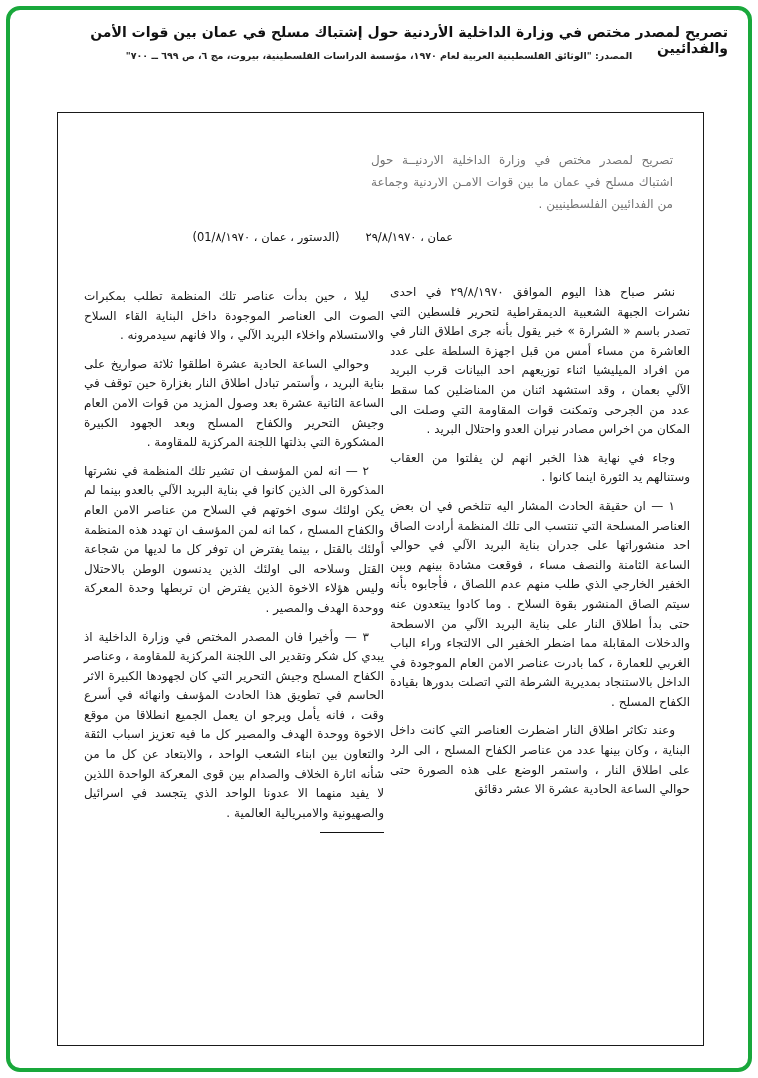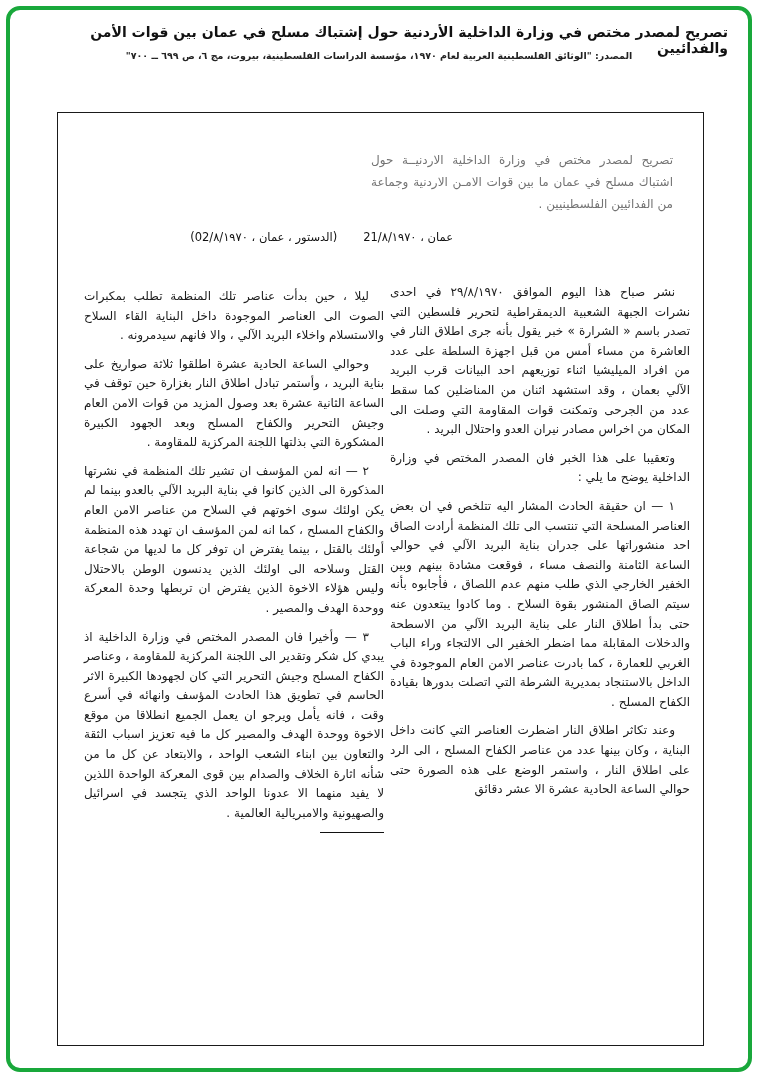--- a/index.html
+++ b/index.html
@@ -51,26 +51,26 @@
 
 <div class="top-title">تصريح لمصدر مختص في وزارة الداخلية الأردنية حول إشتباك مسلح في عمان بين قوات الأمن والفدائيين</div>
 
 <div class="source-line">المصدر: "الوثائق الفلسطينية العربية لعام ١٩٧٠، مؤسسة الدراسات الفلسطينية، بيروت، مج ٦، ص ٦٩٩ ــ ٧٠٠"</div>
 
 <div class="doc-box">
 
   <div class="doc-heading">تصريح لمصدر مختص في وزارة الداخلية الاردنيــة حول اشتباك مسلح في عمان ما بين قوات الامـن الاردنية وجماعة من الفدائيين الفلسطينيين .</div>
 
   <div class="dateline">
-    <span>عمان ، 21/٨/١٩٧٠</span><span class="gap"></span><span>(الدستور ، عمان ، 02/٨/١٩٧٠)</span>
+    <span>عمان ، ٢٩/٨/١٩٧٠</span><span class="gap"></span><span>(الدستور ، عمان ، 01/٨/١٩٧٠)</span>
   </div>
 
   <div class="col col-right">
     <p>نشر صباح هذا اليوم الموافق ٢٩/٨/١٩٧٠ في احدى نشرات الجبهة الشعبية الديمقراطية لتحرير فلسطين التي تصدر باسم « الشرارة » خبر يقول بأنه جرى اطلاق النار في العاشرة من مساء أمس من قبل اجهزة السلطة على عدد من افراد الميليشيا اثناء توزيعهم احد البيانات قرب البريد الآلي بعمان ، وقد استشهد اثنان من المناضلين كما سقط عدد من الجرحى وتمكنت قوات المقاومة التي وصلت الى المكان من اخراس مصادر نيران العدو واحتلال البريد .</p>
-    <p>وتعقيبا على هذا الخبر فان المصدر المختص في وزارة الداخلية يوضح ما يلي :</p>
+    <p>وجاء في نهاية هذا الخبر انهم لن يفلتوا من العقاب وستنالهم يد الثورة اينما كانوا .</p>
     <p>١ — ان حقيقة الحادث المشار اليه تتلخص في ان بعض العناصر المسلحة التي تنتسب الى تلك المنظمة أرادت الصاق احد منشوراتها على جدران بناية البريد الآلي في حوالي الساعة الثامنة والنصف مساء ، فوقعت مشادة بينهم وبين الخفير الخارجي الذي طلب منهم عدم اللصاق ، فأجابوه بأنه سيتم الصاق المنشور بقوة السلاح . وما كادوا يبتعدون عنه حتى بدأ اطلاق النار على بناية البريد الآلي من الاسطحة والدخلات المقابلة مما اضطر الخفير الى الالتجاء وراء الباب الغربي للعمارة ، كما بادرت عناصر الامن العام الموجودة في الداخل بالاستنجاد بمديرية الشرطة التي اتصلت بدورها بقيادة الكفاح المسلح .</p>
     <p>وعند تكاثر اطلاق النار اضطرت العناصر التي كانت داخل البناية ، وكان بينها عدد من عناصر الكفاح المسلح ، الى الرد على اطلاق النار ، واستمر الوضع على هذه الصورة حتى حوالي الساعة الحادية عشرة الا عشر دقائق</p>
   </div>
 
   <div class="col col-left">
     <p>ليلا ، حين بدأت عناصر تلك المنظمة تطلب بمكبرات الصوت الى العناصر الموجودة داخل البناية القاء السلاح والاستسلام واخلاء البريد الآلي ، والا فانهم سيدمرونه .</p>
     <p>وحوالي الساعة الحادية عشرة اطلقوا ثلاثة صواريخ على بناية البريد ، وأستمر تبادل اطلاق النار بغزارة حين توقف في الساعة الثانية عشرة بعد وصول المزيد من قوات الامن العام وجيش التحرير والكفاح المسلح وبعد الجهود الكبيرة المشكورة التي بذلتها اللجنة المركزية للمقاومة .</p>
     <p>٢ — انه لمن المؤسف ان تشير تلك المنظمة في نشرتها المذكورة الى الذين كانوا في بناية البريد الآلي بالعدو بينما لم يكن اولئك سوى اخوتهم في السلاح من عناصر الامن العام والكفاح المسلح ، كما انه لمن المؤسف ان تهدد هذه المنظمة أولئك بالقتل ، بينما يفترض ان توفر كل ما لديها من شجاعة القتل وسلاحه الى اولئك الذين يدنسون الوطن بالاحتلال وليس هؤلاء الاخوة الذين يفترض ان تربطها وحدة المعركة ووحدة الهدف والمصير .</p>
     <p>٣ — وأخيرا فان المصدر المختص في وزارة الداخلية اذ يبدي كل شكر وتقدير الى اللجنة المركزية للمقاومة ، وعناصر الكفاح المسلح وجيش التحرير التي كان لجهودها الكبيرة الاثر الحاسم في تطويق هذا الحادث المؤسف وانهائه في أسرع وقت ، فانه يأمل ويرجو ان يعمل الجميع انطلاقا من موقع الاخوة ووحدة الهدف والمصير كل ما فيه تعزيز اسباب الثقة والتعاون بين ابناء الشعب الواحد ، والابتعاد عن كل ما من شأنه اثارة الخلاف والصدام بين قوى المعركة الواحدة اللذين لا يفيد منهما الا عدونا الواحد الذي يتجسد في اسرائيل والصهيونية والامبريالية العالمية .</p>
     <div class="end-divider"></div>

